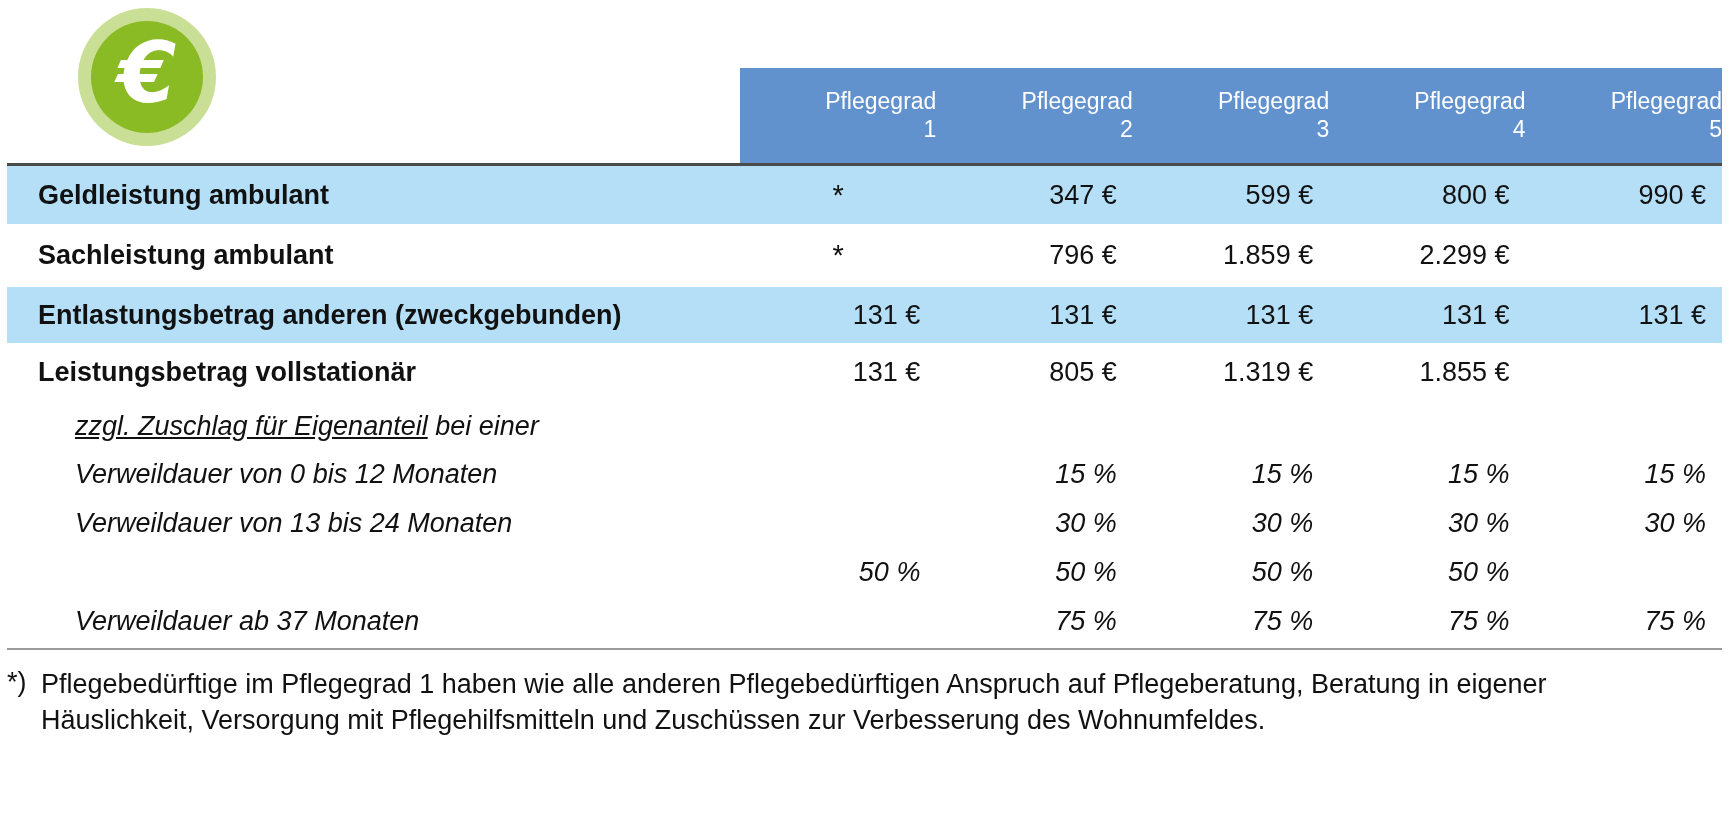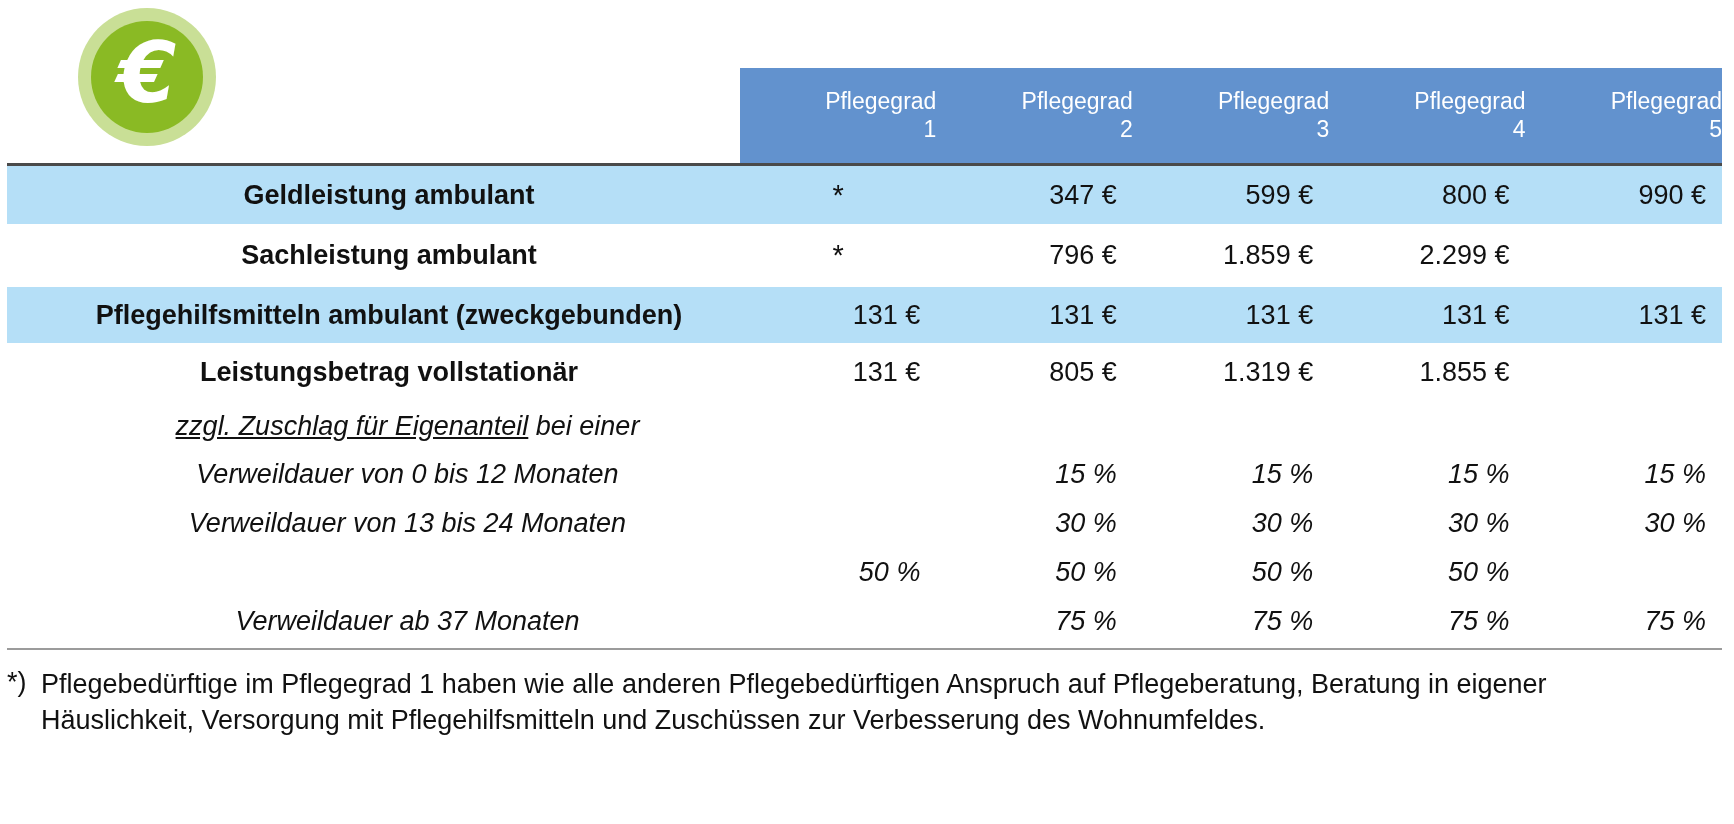--- a/index.html
+++ b/index.html
@@ -23,21 +23,21 @@
   .th { color:#ffffff; font-size:23px; display:flex; flex-direction:column;
         justify-content:center; align-items:flex-end; gap:5px; line-height:1; }
   .dark-line { height:3px; background:#4A4A4A; }
   .light-line { height:2px; background:#9B9B9B; margin-top:2px; }
 
   .trow { display:grid; grid-template-columns:733px repeat(5,196.4px); align-items:center; }
   .h58{height:58px} .h63{height:63px} .h56{height:56px} .h59{height:59px}
   .h48{height:48px} .h49{height:49px}
   .highlight { background:#B5DFF7; }
 
-  .cell { font-size:27px;text-align:center; }
+  .cell { font-size:27px; }
   .cell.label { padding-left:31px; font-weight:bold; }
   .cell.val { text-align:right; padding-right:16px; }
   .cell.ast { text-align:center; padding-right:0; font-size:29px; }
   .trow.italic .cell.label { font-weight:normal; font-style:italic; padding-left:68px; }
   .trow.italic .cell.val { font-style:italic; }
   .ul { text-decoration:underline; }
 
   
   .footnote { position:absolute; left:7px; top:666px; width:1590px; font-size:27px; line-height:36px; }
   .fn-marker { position:absolute; left:0; top:-2px; }
@@ -92,21 +92,21 @@
 
     <div class="trow h63">
       <div class="cell label">Sachleistung ambulant</div>
       <div class="cell val ast">*</div>
       <div class="cell val">796 €</div>
       <div class="cell val">1.859 €</div>
       <div class="cell val">2.299 €</div>
     </div>
 
     <div class="trow h56 highlight">
-      <div class="cell label">Pflegehilfsmitteln ambulant (zweckgebunden)</div>
+      <div class="cell label">Entlastungsbetrag anderen (zweckgebunden)</div>
       <div class="cell val">131 €</div>
       <div class="cell val">131 €</div>
       <div class="cell val">131 €</div>
       <div class="cell val">131 €</div>
       <div class="cell val">131 €</div>
     </div>
 
     <div class="trow h59">
       <div class="cell label">Leistungsbetrag vollstationär</div>
       <div class="cell val">131 €</div>

